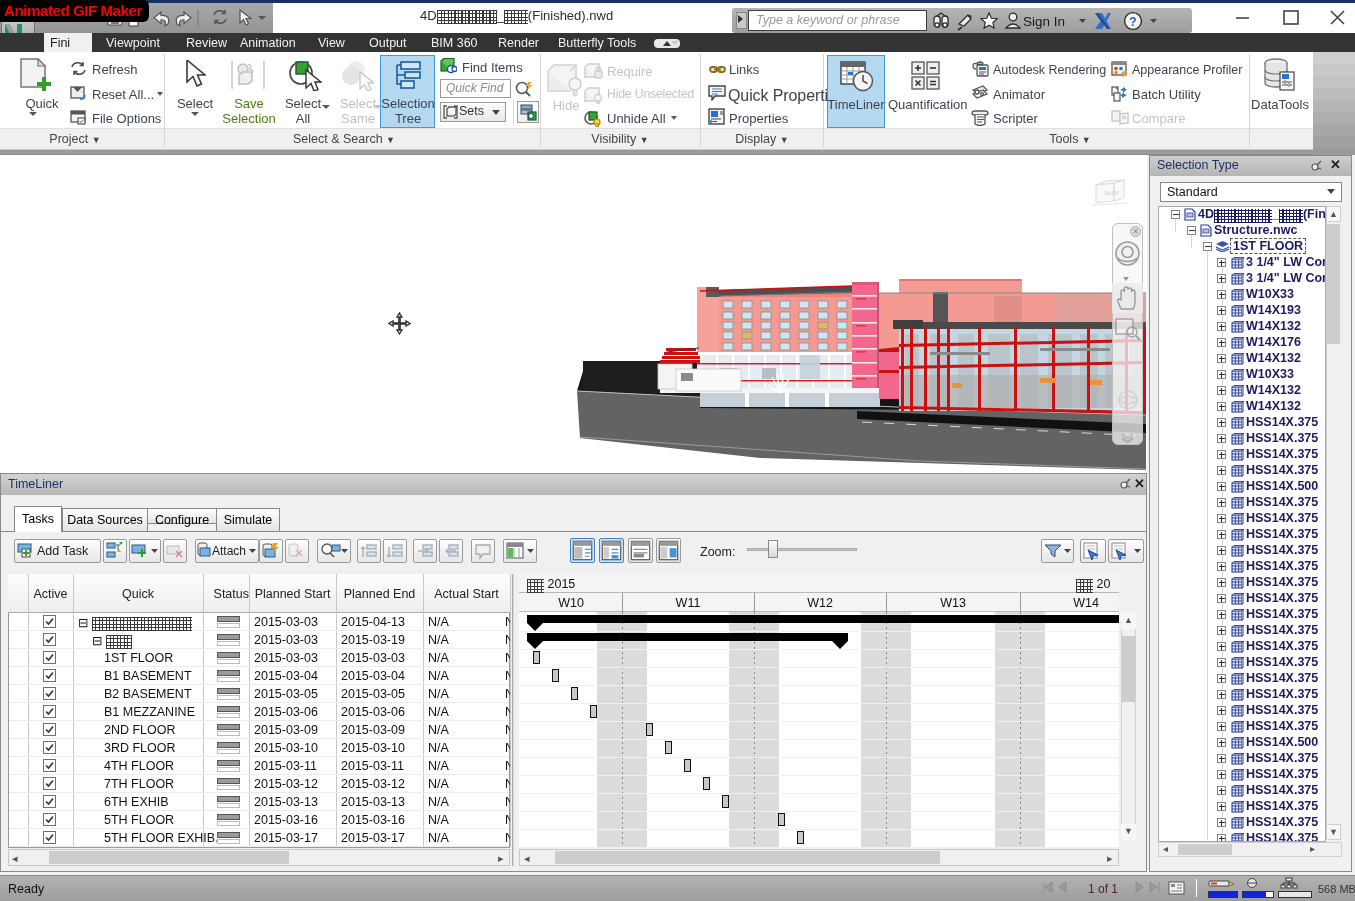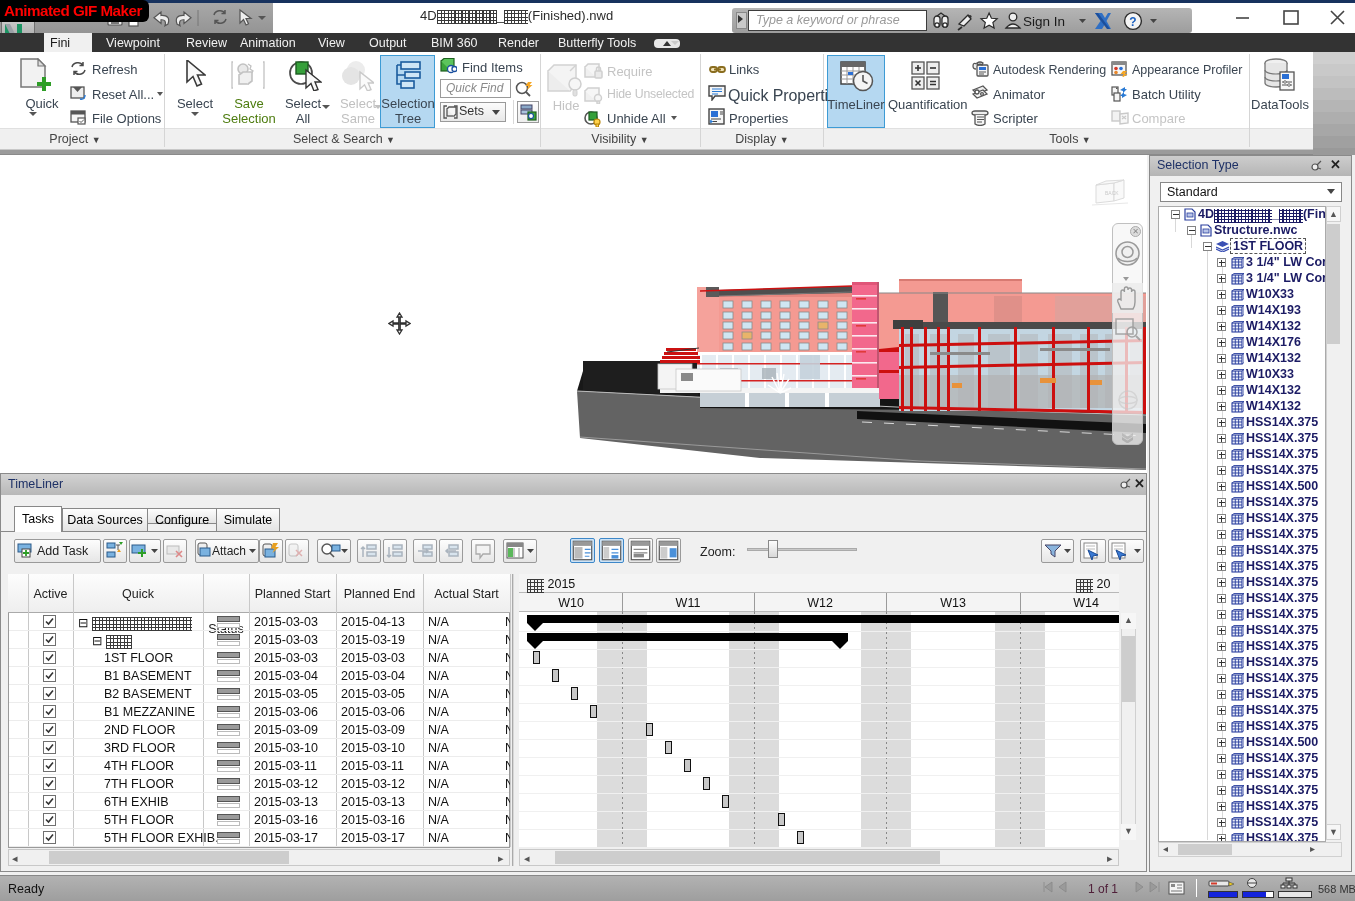--- a/index.html
+++ b/index.html
@@ -812,21 +812,21 @@
       <path d="M25 9 l7 0 -3.5 4 z" fill="#444"></path>
     </svg>
   </div>
 <div class="a" style="left:8px;top:574px;width:502px;height:274px;background:#fff;border:1px solid #9a9a9a"></div>
 <div class="a" style="left:8px;top:574px;width:502px;height:39px;background:linear-gradient(#fdfdfd,#eee);border-bottom:1px solid #aaa"></div>
 <div class="a" style="left:28px;top:574px;width:1px;height:273px;background:#c8c8c8"></div>
 <div class="a" style="left:28px;top:587px;width:45px;text-align:center;font-size:12.5px;color:#222">Active</div>
 <div class="a" style="left:73px;top:574px;width:1px;height:273px;background:#c8c8c8"></div>
 <div class="a" style="left:73px;top:587px;width:130px;text-align:center;font-size:12.5px;color:#222">Quick</div>
 <div class="a" style="left:203px;top:574px;width:1px;height:273px;background:#c8c8c8"></div>
-<div class="a" style="left:203px;top:622px;width:46px;text-align:center;font-size:12.5px;color:#222">Status</div>
+<div class="a" style="left:203px;top:587px;width:46px;text-align:right;font-size:12.5px;color:#222">Status</div>
 <div class="a" style="left:249px;top:574px;width:1px;height:273px;background:#c8c8c8"></div>
 <div class="a" style="left:249px;top:587px;width:87px;text-align:center;font-size:12.5px;color:#222">Planned Start</div>
 <div class="a" style="left:336px;top:574px;width:1px;height:273px;background:#c8c8c8"></div>
 <div class="a" style="left:336px;top:587px;width:87px;text-align:center;font-size:12.5px;color:#222">Planned End</div>
 <div class="a" style="left:423px;top:574px;width:1px;height:273px;background:#c8c8c8"></div>
 <div class="a" style="left:423px;top:587px;width:87px;text-align:center;font-size:12.5px;color:#222">Actual Start</div>
 <div class="a" style="left:510px;top:574px;width:1px;height:273px;background:#c8c8c8"></div>
 <div class="a" style="left:9px;top:630px;width:500px;height:1px;background:#ececec"></div>
 <div class="a" style="left:43px;top:615px;width:13px;height:13px;background:#fff;border:1px solid #707070">
     <svg width="11" height="11" viewBox="0 0 11 11">

